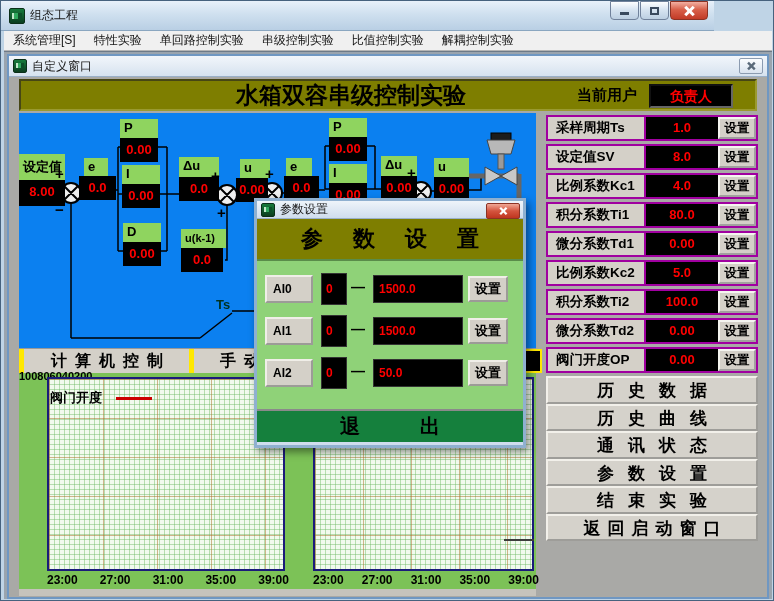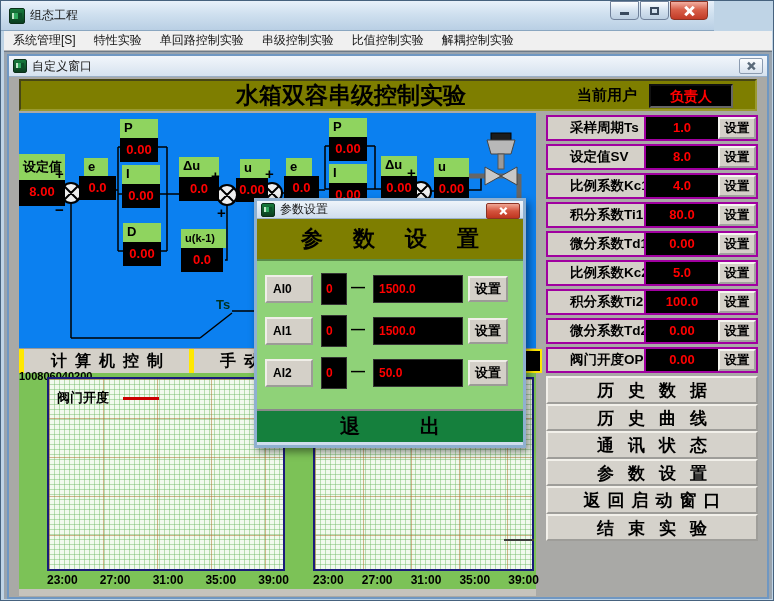--- a/index.html
+++ b/index.html
@@ -34,21 +34,21 @@
   .user-label{position:absolute;left:556px;font-size:15px;font-weight:bold;color:#000;}
   .user-value{position:absolute;left:628px;top:3px;width:84px;height:24px;background:#000;border:2px inset #666;color:#f00;font-weight:bold;font-size:14px;text-align:center;line-height:20px;}
   
   .diagram{left:18px;top:112px;width:517px;height:235px;background:#0b80f0;overflow:hidden;}
   .blk-label{position:absolute;background:#8fd45f;color:#000;font-weight:bold;font-size:13px;padding:1px 0 0 4px;overflow:hidden;}
   .blk-value{position:absolute;background:#000;color:#f00;font-weight:bold;font-size:13px;text-align:center;line-height:23px;overflow:hidden;}
   .sign{position:absolute;color:#000;font-weight:bold;font-size:15px;line-height:10px;}
   .ts{position:absolute;color:#003322;font-weight:bold;font-size:13px;}
   
   .prow{position:absolute;width:212px;height:26px;border:2px solid #a000a0;background:#000;display:flex;}
-  .prow .plabel{width:98px;background:#d4d0c8;border-right:2px solid #a000a0;font-size:13.5px;font-weight:bold;color:#000;line-height:22px;padding-left:22px;white-space:nowrap;overflow:hidden;}
+  .prow .plabel{width:98px;background:#d4d0c8;border-right:2px solid #a000a0;font-size:13.5px;font-weight:bold;color:#000;line-height:22px;padding-left:8px;white-space:nowrap;overflow:hidden;}
   .prow .pvalue{flex:1;color:#f00;font-weight:bold;font-size:13px;text-align:center;line-height:22px;}
   .prow .pset{width:38px;background:#d4d0c8;border:2px outset #f5f5f0;font-size:12.5px;font-weight:bold;text-align:center;line-height:18px;}
   
   .nav{left:545px;top:375px;width:212px;height:165px;display:flex;flex-direction:column;justify-content:space-between;}
   .navbtn{height:30px;background:#d5d2cb;border:2px outset #f2f0ea;font-size:17px;font-weight:bold;color:#000;text-align:center;line-height:26px;letter-spacing:14px;padding-left:14px;white-space:nowrap;overflow:hidden;}
   .navbtn.wide{letter-spacing:7px;padding-left:7px;}
   
   .mode{left:18px;top:347px;width:517px;height:25px;background:#d4d0c8;border-top:1px solid #999;}
   .ybar{position:absolute;top:0;width:5px;height:25px;background:#ffe800;}
   .modebtn{position:absolute;top:0;height:25px;font-size:16px;font-weight:bold;color:#000;text-align:center;line-height:24px;letter-spacing:8px;padding-left:8px;white-space:nowrap;}
@@ -272,21 +272,21 @@
 
     <div class="ycol" style="left:0;top:-3px;width:26px;height:207px;">
       <span>100</span>
         <span>80</span>
       <span>60</span>
         <span>40</span>
       <span>20</span>
         <span>0</span>
     </div>
     <div class="plot" style="left:28px;top:4px;width:238px;height:194px;">
-      <div class="legend" style="left:8px;top:10px;">
+      <div class="legend" style="left:1px;top:10px;">
         <span class="ltext">阀门开度</span>
         <span class="lline"></span>
       </div>
     </div>
     <div class="xrow" style="left:28px;top:200px;width:242px;">
       <span>23:00</span>
         <span>27:00</span>
       <span>31:00</span>
         <span>35:00</span>
       <span>39:00</span>
@@ -311,22 +311,22 @@
       <span>39:00</span>
     </div>
   </div>
   <div class="abs botstrip"></div>
 
   <div class="abs nav">
     <div class="navbtn">历史数据</div>
     <div class="navbtn">历史曲线</div>
     <div class="navbtn">通讯状态</div>
     <div class="navbtn">参数设置</div>
+    <div class="navbtn">结束实验</div>
     <div class="navbtn wide">返回启动窗口</div>
-    <div class="navbtn">结束实验</div>
   </div>
 
   <div class="abs dialog">
     <div class="dlg-titlebar">
       <div class="dicon" style="margin-left:4px;"></div>
       <span class="ttl12">参数设置</span>
       <div class="dlg-close">
           <div class="glyph-x" style="transform:scale(.75);"></div>
         </div>
     </div>

